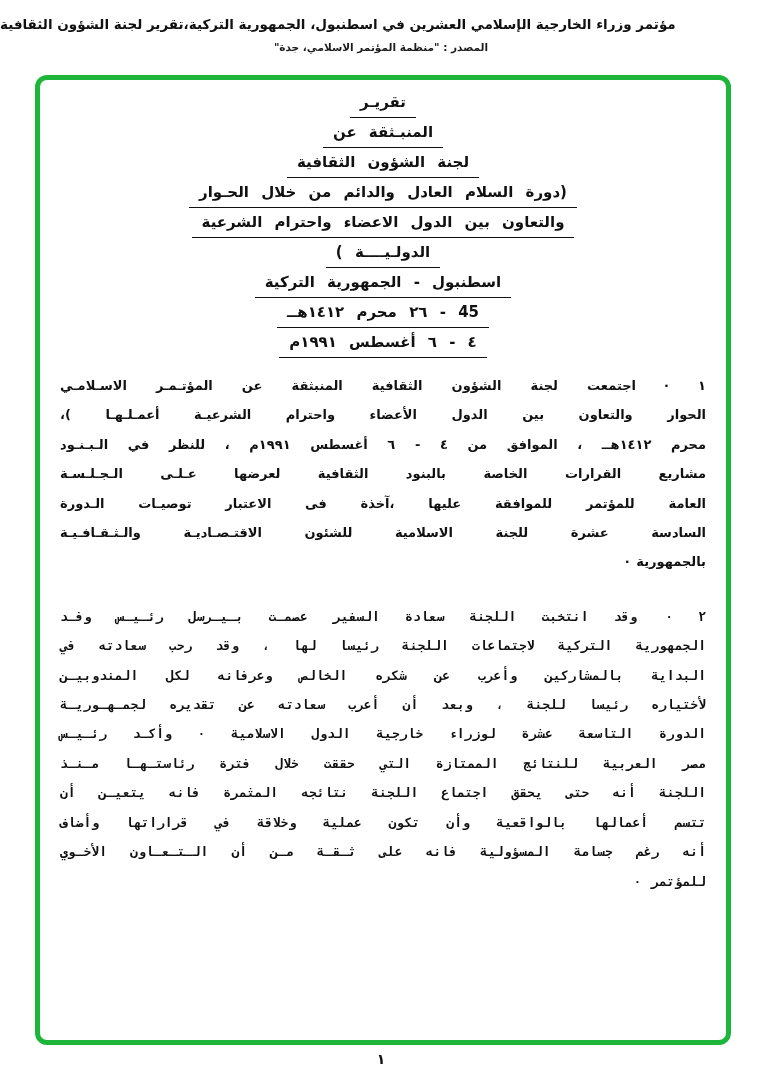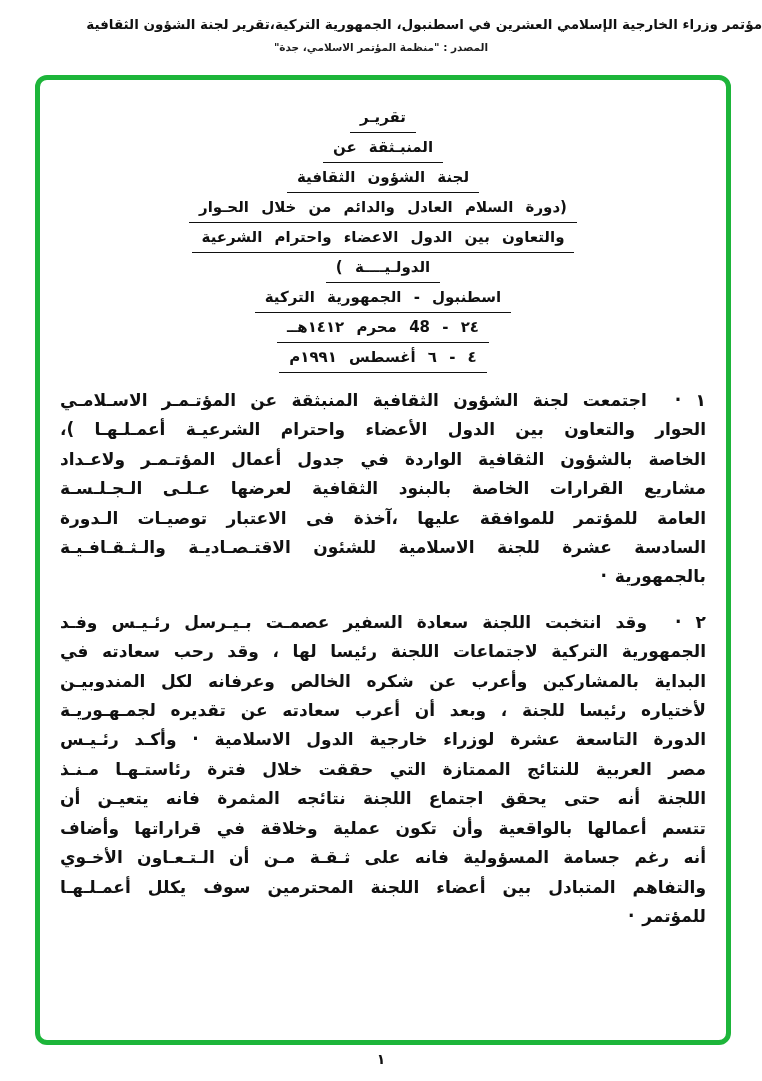--- a/index.html
+++ b/index.html
@@ -15,21 +15,21 @@
     overflow: hidden;
     font-family: "DejaVu Sans", sans-serif;
     color: #111111;
     direction: rtl;
   }
   .caption {
     position: absolute;
     top: 16px;
     left: 0;
     width: 100%;
-    text-align: right;
+    text-align: left;
     font-size: 13.5px;
     font-weight: bold;
     letter-spacing: 0.2px;
   }
   .source {
     position: absolute;
     top: 41px;
     left: 0;
     width: 100%;
     text-align: center;
@@ -42,48 +42,49 @@
     left: 35px;
     top: 75px;
     width: 696px;
     height: 970px;
     box-sizing: border-box;
     border: 5px solid #1db53a;
     border-radius: 12px;
     background: #ffffff;
   }
   .title-block {
-    padding-top: 24px;
+    padding-top: 9px;
     text-align: center;
   }
   .title-line {
     height: 30px;
     line-height: 26px;
     font-size: 15px;
     font-weight: bold;
   }
   .title-line .u {
     display: inline-block;
     border-bottom: 1.8px solid #111111;
     padding: 0 10px 2px 10px;
     word-spacing: 7px;
     letter-spacing: 0.5px;
     white-space: nowrap;
   }
   .paragraphs {
     padding: 12px 20px 0 20px;
   }
   .para {
-    font-size: 17px;
+    font-size: 13px;
     line-height: 29.4px;
     font-weight: 600;
     text-align: justify;
   }
   .para + .para {
-    margin-top: 16px;
+    margin-top: 26px;
+    font-family: Liberation Mono, monospace;
   }
   .para-line {
     text-align: justify;
     text-align-last: justify;
     word-spacing: 2px;
   }
   .para-line.last {
     text-align-last: right;
   }
   .para-num {
@@ -111,44 +112,43 @@
 
   <div class="frame" id="frame" style="border-color: rgb(29, 181, 58);">
     <div class="title-block" id="title-block">
         <div class="title-line"><span class="u">تقريـر</span></div>
         <div class="title-line"><span class="u">المنبـثقة عن</span></div>
         <div class="title-line"><span class="u">لجنة الشؤون الثقافية</span></div>
         <div class="title-line"><span class="u">(دورة السلام العادل والدائم من خلال الحـوار</span></div>
         <div class="title-line"><span class="u">والتعاون بين الدول الاعضاء واحترام الشرعية</span></div>
         <div class="title-line"><span class="u">الدولـيــــة )</span></div>
         <div class="title-line"><span class="u">اسطنبول - الجمهورية التركية</span></div>
-        <div class="title-line"><span class="u">٢٤ - 48 محرم ١٤١٢هــ</span></div>
+        <div class="title-line"><span class="u">45 - ٢٦ محرم ١٤١٢هــ</span></div>
         <div class="title-line"><span class="u">٤ - ٦ أغسطس ١٩٩١م</span></div>
       </div>
     <div class="paragraphs" id="paragraphs">
         <div class="para">
           <div class="para-line"><span class="para-num">١ ·</span>اجتمعت لجنة الشؤون الثقافية المنبثقة عن المؤتـمـر الاسـلامـي</div>
           <div class="para-line">الحوار والتعاون بين الدول الأعضاء واحترام الشرعيـة أعمـلـهـا )،</div>
-          <div class="para-line">الخاصة بالشؤون الثقافية الواردة في جدول أعمال المؤتـمـر ولاعـداد</div>
+          <div class="para-line">محرم ١٤١٢هــ ، الموافق من ٤ - ٦ أغسطس ١٩٩١م ، للنظر في الـبـنـود</div>
           <div class="para-line">مشاريع القرارات الخاصة بالبنود الثقافية لعرضها عـلـى الـجـلـسـة</div>
           <div class="para-line">العامة للمؤتمر للموافقة عليها ،آخذة فى الاعتبار توصيـات الـدورة</div>
           <div class="para-line">السادسة عشرة للجنة الاسلامية للشئون الاقتـصـاديـة والـثـقـافـيـة</div>
           <div class="para-line last">بالجمهورية ·</div>
         </div>
         <div class="para">
           <div class="para-line"><span class="para-num">٢ ·</span>وقد انتخبت اللجنة سعادة السفير عصمـت بـيـرسل رئـيـس وفـد</div>
           <div class="para-line">الجمهورية التركية لاجتماعات اللجنة رئيسا لها ، وقد رحب سعادته في</div>
           <div class="para-line">البداية بالمشاركين وأعرب عن شكره الخالص وعرفانه لكل المندوبيـن</div>
           <div class="para-line">لأختياره رئيسا للجنة ، وبعد أن أعرب سعادته عن تقديره لجمـهـوريـة</div>
           <div class="para-line">الدورة التاسعة عشرة لوزراء خارجية الدول الاسلامية · وأكـد رئـيـس</div>
           <div class="para-line">مصر العربية للنتائج الممتازة التي حققت خلال فترة رئاستـهـا مـنـذ</div>
           <div class="para-line">اللجنة أنه حتى يحقق اجتماع اللجنة نتائجه المثمرة فانه يتعيـن أن</div>
           <div class="para-line">تتسم أعمالها بالواقعية وأن تكون عملية وخلاقة في قراراتها وأضاف</div>
           <div class="para-line">أنه رغم جسامة المسؤولية فانه على ثـقـة مـن أن الـتـعـاون الأخـوي</div>
-          <div class="para-line">والتفاهم المتبادل بين أعضاء اللجنة المحترمين سوف يكلل أعمـلـهـا</div>
           <div class="para-line last">للمؤتمر ·</div>
         </div>
       </div>
   </div>
 
   <div class="page-number">١</div>
 
 </div>
 
 </body></html>

